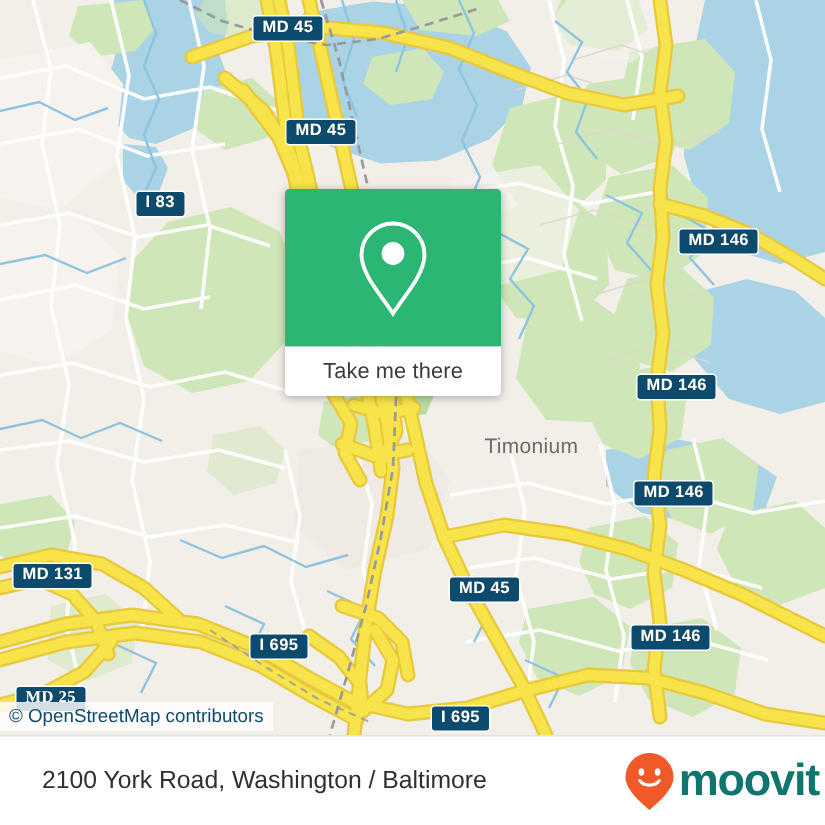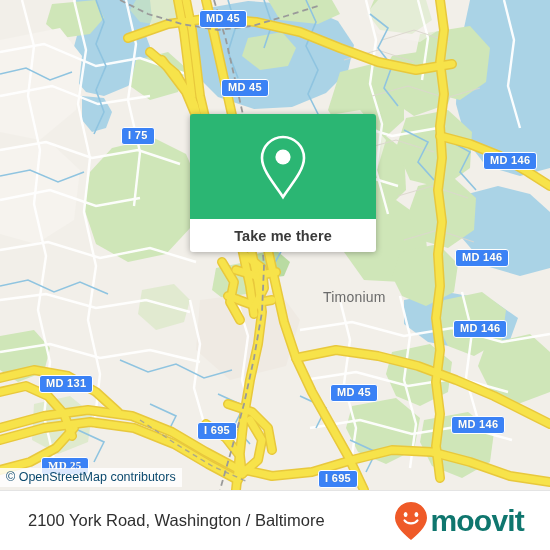--- a/index.html
+++ b/index.html
@@ -35,59 +35,57 @@
   .map-layer {
     position: absolute;
     left: 0; top: 0;
     width: 550px;
     height: 490px;
   }
 
   
   .shield {
     position: absolute;
-    background: #3b82f6;
+    background: #0c4a6e;
     border: 1.6px solid #ffffff;
     border-radius: 3px;
     color: #ffffff;
     font-family: "Liberation Sans", sans-serif;
     font-size: 11px;
     font-weight: bold;
     letter-spacing: 0.3px;
     padding: 2px 6px 3px 6px;
     line-height: 11px;
     white-space: nowrap;
     text-shadow: 0 0 1px rgba(120,110,20,0.35);
     box-sizing: border-box;
-    margin-left: 31px;
   }
 
   
   .place-label {
     position: absolute;
     color: #6b6b6b;
     font-family: "Liberation Sans", sans-serif;
     font-size: 14px;
     letter-spacing: 0.2px;
     white-space: nowrap;
     text-shadow:
       1px 0 1px #f2efe9, -1px 0 1px #f2efe9,
       0 1px 1px #f2efe9, 0 -1px 1px #f2efe9;
     margin-left: 31px;
   }
 
   
   #popup {
     position: absolute;
     left: 190px;
-    top: 114px;
-    width: 186px;
+    top: 126px;
+    width: 144px;
     z-index: 40;
     filter: drop-shadow(0 1px 3px rgba(0,0,0,0.30));
-    font-weight: bold;
   }
   #popup-head {
     height: 105px;
     background: #2bb673;
     border-radius: 3px 3px 0 0;
     display: flex;
     align-items: center;
     justify-content: center;
   }
   #popup-body {
@@ -135,21 +133,21 @@
     position: absolute;
     left: 0;
     top: 490px;
     width: 550px;
     height: 60px;
     background: #ffffff;
     border-top: 1px solid #e4e4e4;
     display: flex;
     align-items: center;
     justify-content: space-between;
-    padding: 0 26px 0 28px;
+    padding: 0 4px 0 28px;
     box-sizing: border-box;
     z-index: 50;
     gap: 42px;
   }
   #footer-address {
     color: #2f2f2f;
     font-family: "Liberation Sans", sans-serif;
     font-size: 16.5px;
     white-space: nowrap;
   }
@@ -375,21 +373,21 @@
       </g>
       <g stroke="#9a9a9a" stroke-width="1.4" fill="none" stroke-dasharray="5 4" opacity="0.8">
         <path d="M140,420 L176,444 L212,466 L248,482"></path>
       </g>
     </svg>
 
     <div class="place-label" style="left:292px; top:289px;">Timonium</div>
 
     <div class="shield" style="left:168px; top:10px;">MD 45</div>
     <div class="shield" style="left:190px; top:79px;">MD 45</div>
-    <div class="shield" style="left:90px; top:127px;">I 75</div>
+    <div class="shield" style="left:90px; top:127px;">I 83</div>
     <div class="shield" style="left:452px; top:152px;">MD 146</div>
     <div class="shield" style="left:424px; top:249px;">MD 146</div>
     <div class="shield" style="left:422px; top:320px;">MD 146</div>
     <div class="shield" style="left:8px; top:375px;">MD 131</div>
     <div class="shield" style="left:299px; top:384px;">MD 45</div>
     <div class="shield" style="left:420px; top:416px;">MD 146</div>
     <div class="shield" style="left:166px; top:422px;">I 695</div>
     <div class="shield" style="left:10px; top:457px;font-family:Liberation Serif, serif;">MD 25</div>
     <div class="shield" style="left:287px; top:470px;">I 695</div>
 

